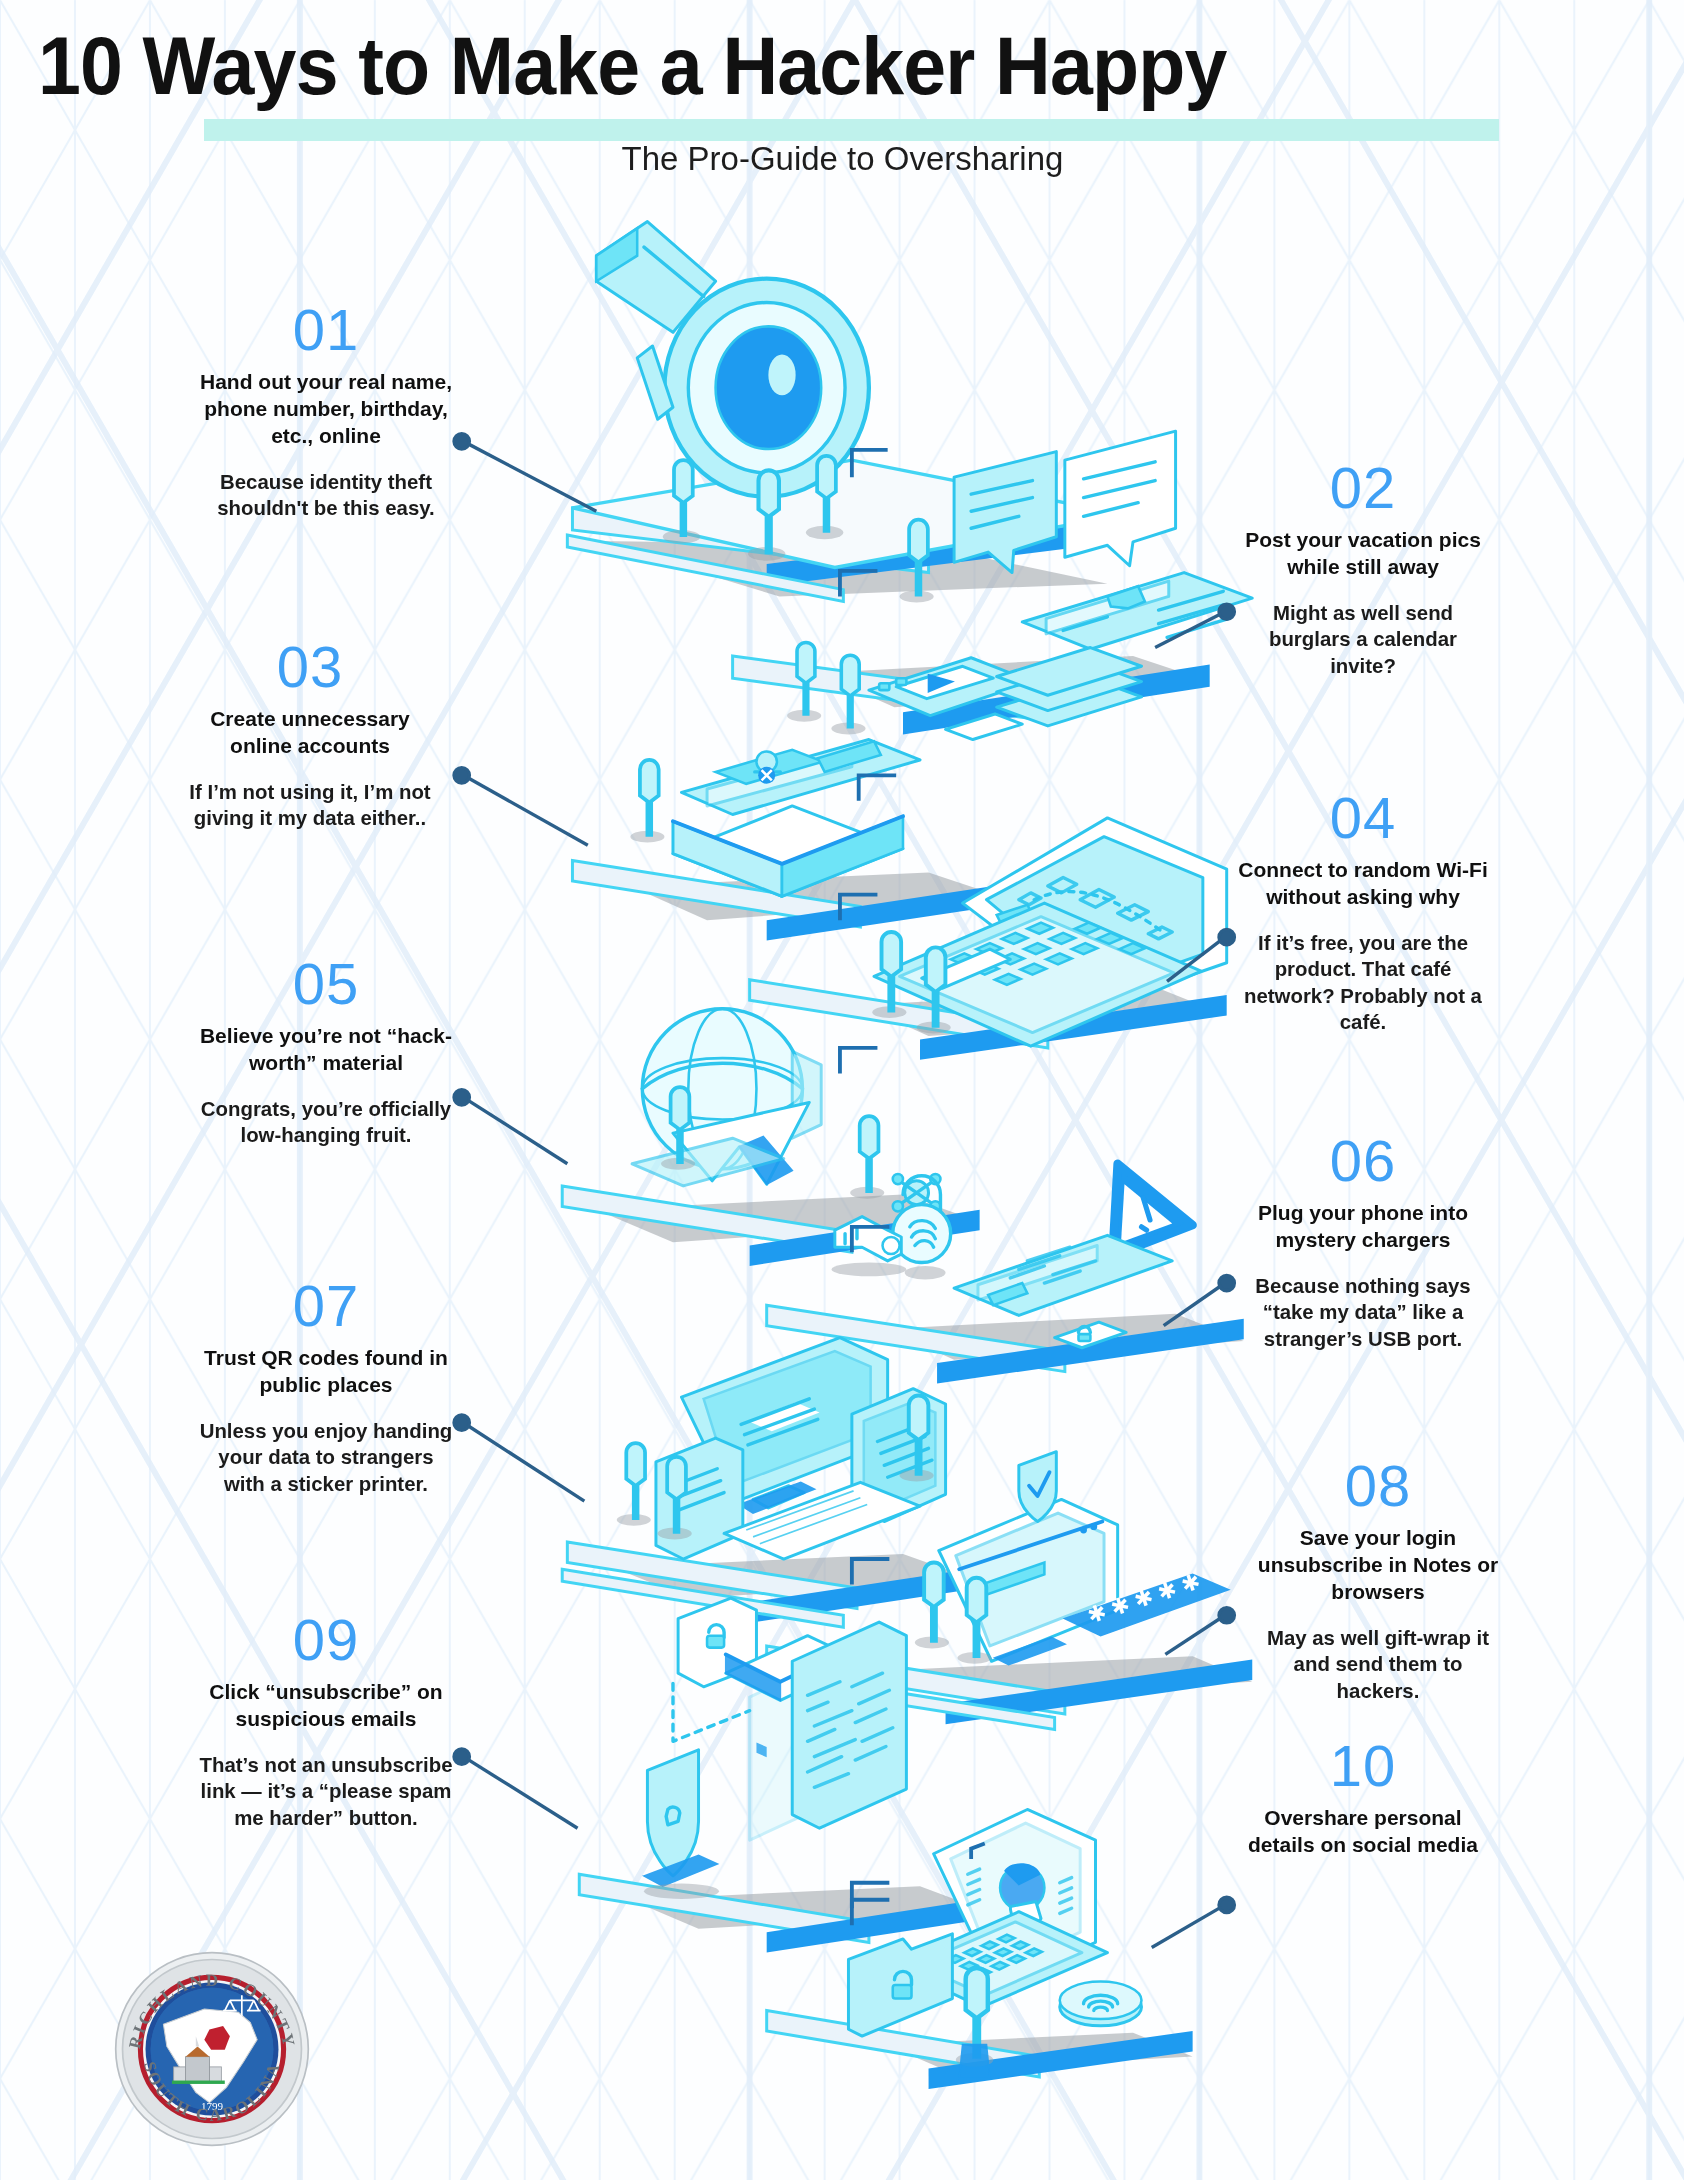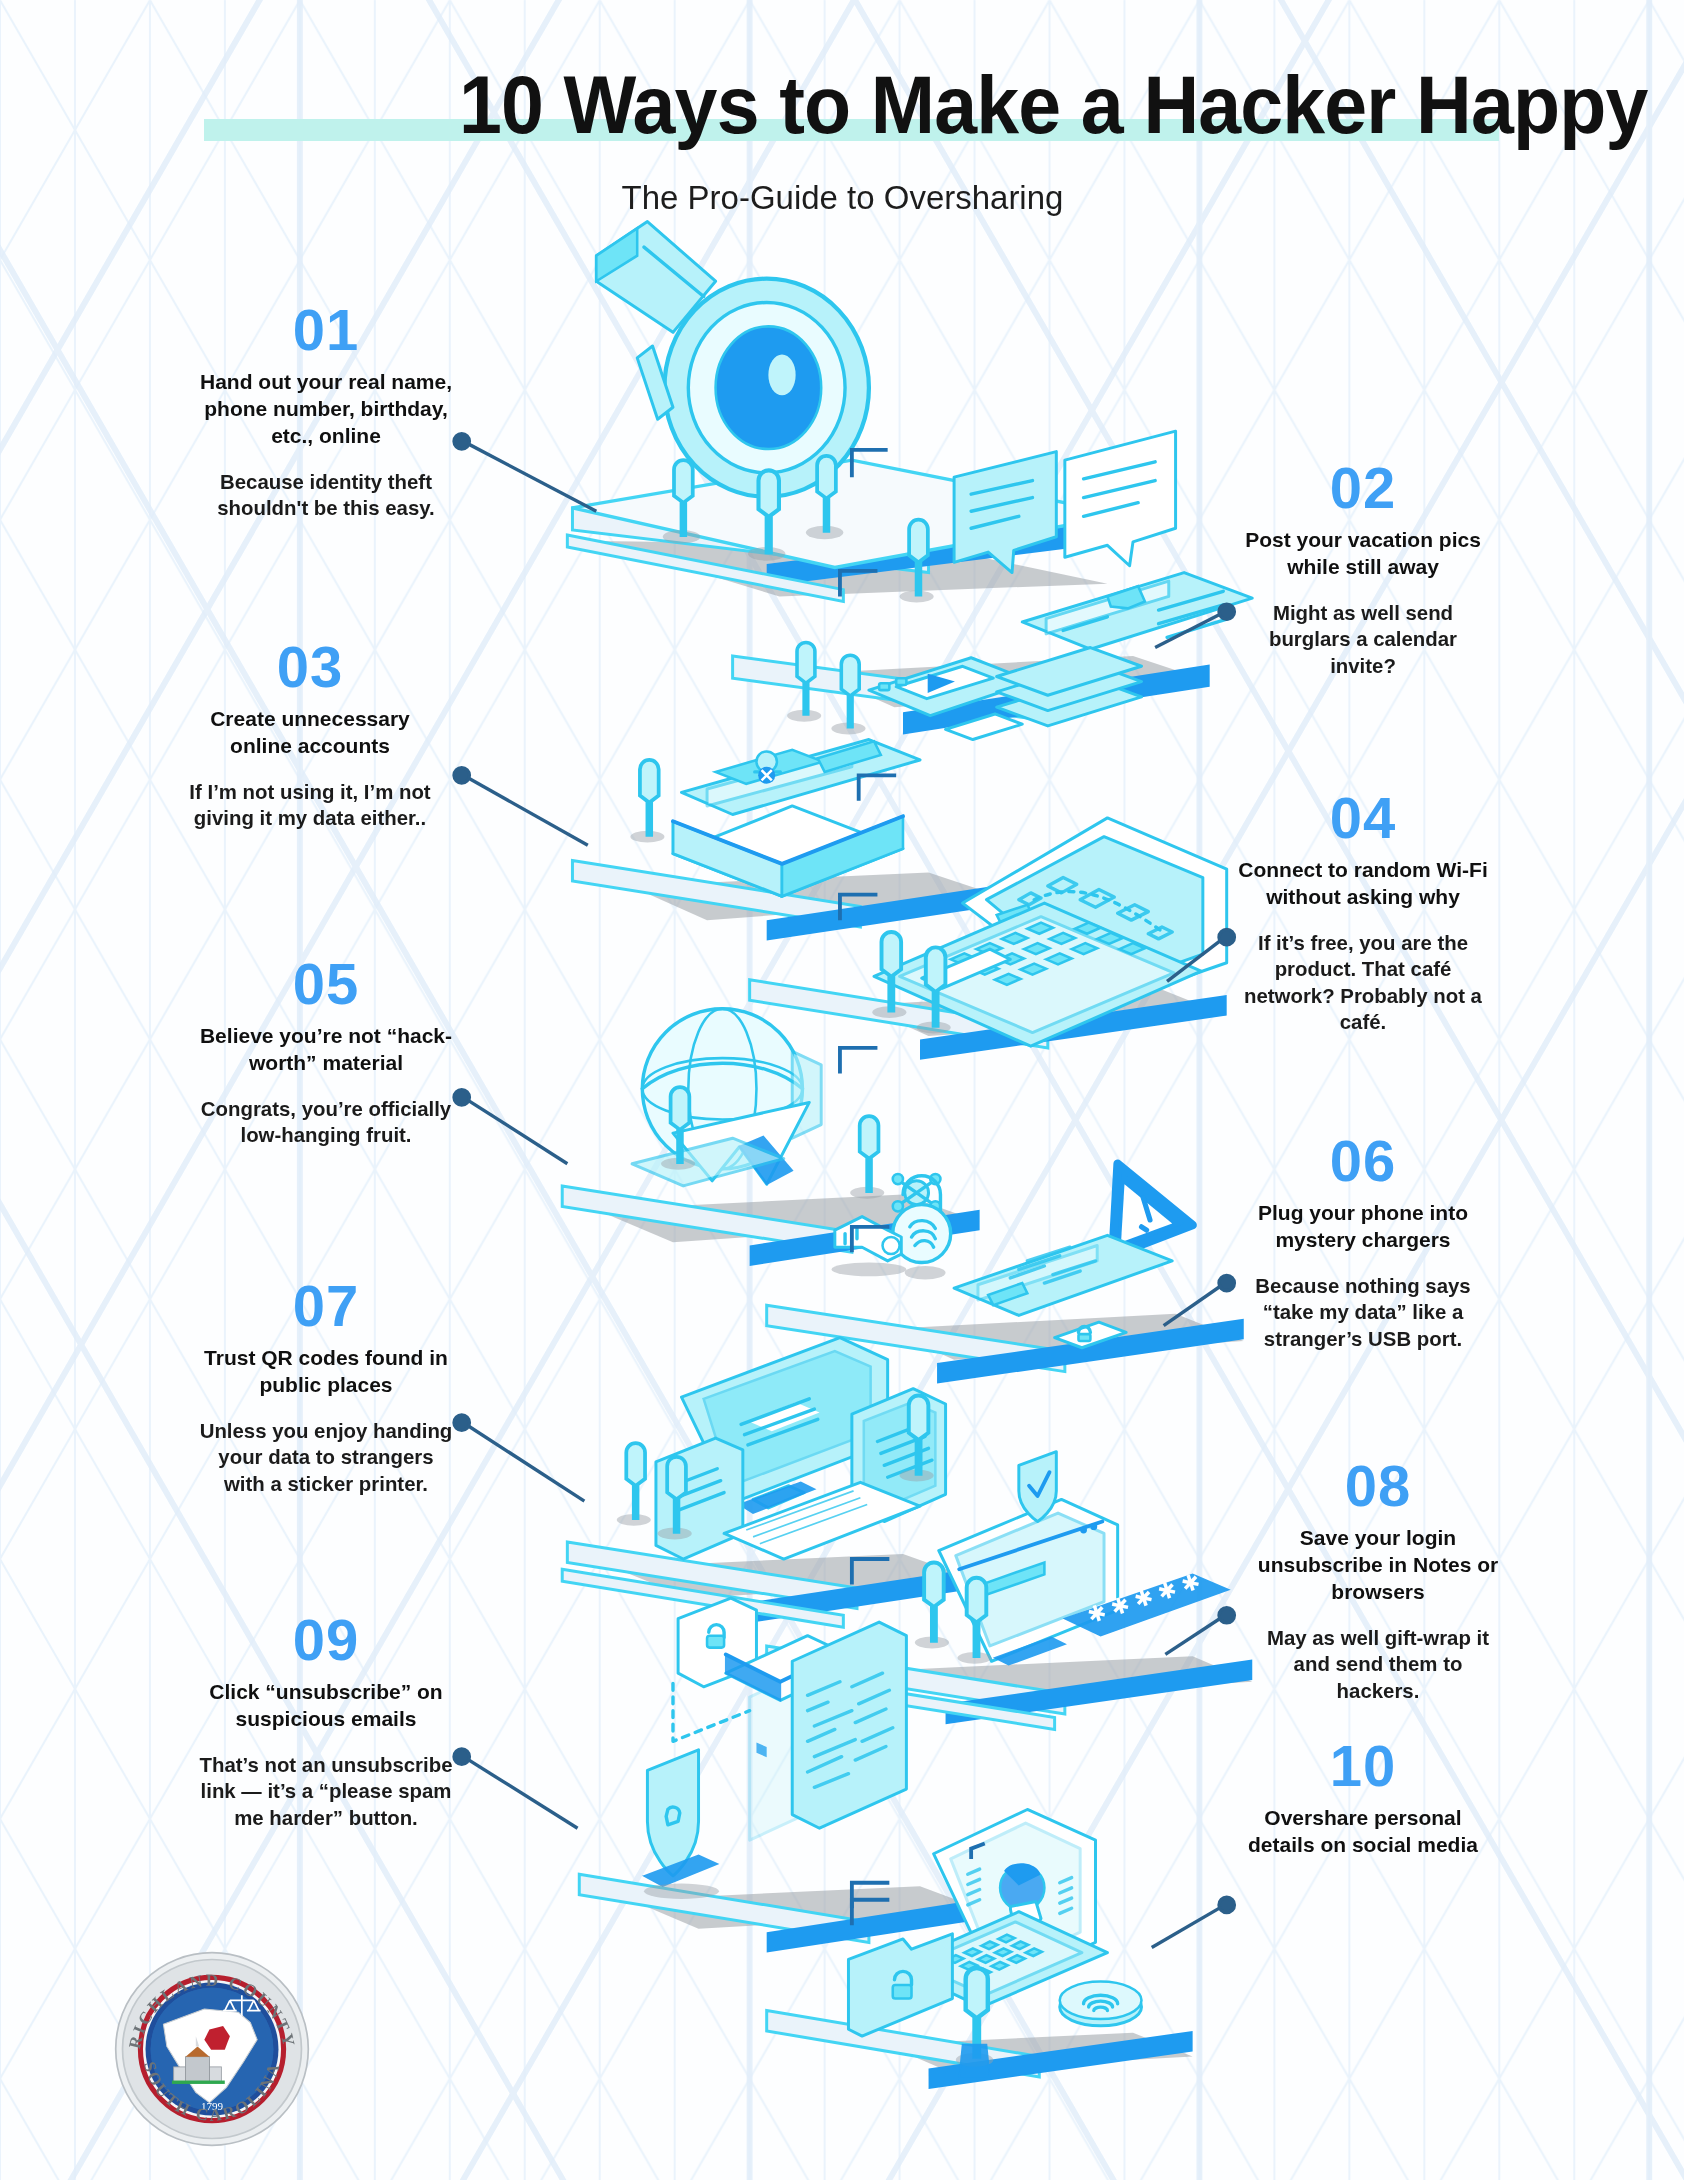--- a/index.html
+++ b/index.html
@@ -10,21 +10,21 @@
     background: #fdfeff;
     position: relative;
     overflow: hidden;
     color: #111;
   }
   
   #bg-grid { position: absolute; inset: 0; z-index: 0; pointer-events: none; }
 
   
   .header { position: absolute; top: 0; left: 0; width: 1685px; z-index: 5; }
-  .title-wrap { position: relative; text-align: right; padding-top: 64px; }
+  .title-wrap { position: relative; text-align: left; padding-top: 25px; }
   .title-hl {
     position: absolute;
     left: 204px; top: 119px;
     width: 1295px; height: 22px;
     background: #bff2ec;
     z-index: -1;
   }
   .title {
     font-size: 82px;
     font-weight: bold;
@@ -50,21 +50,21 @@
   
   .callout {
     position: absolute;
     width: 256px;
     z-index: 6;
   }
   .callout .num {
     font-size: 58px;
     line-height: 0.95;
     color: #3fa0f5;
-    font-weight: bold;
+    font-weight: normal;
     letter-spacing: 0.9px;
     margin-bottom: 12px;
   }
   .callout .head {
     font-size: 21px;
     font-weight: bold;
     line-height: 1.28;
     color: #101010;
     margin-bottom: 19px;
   }

